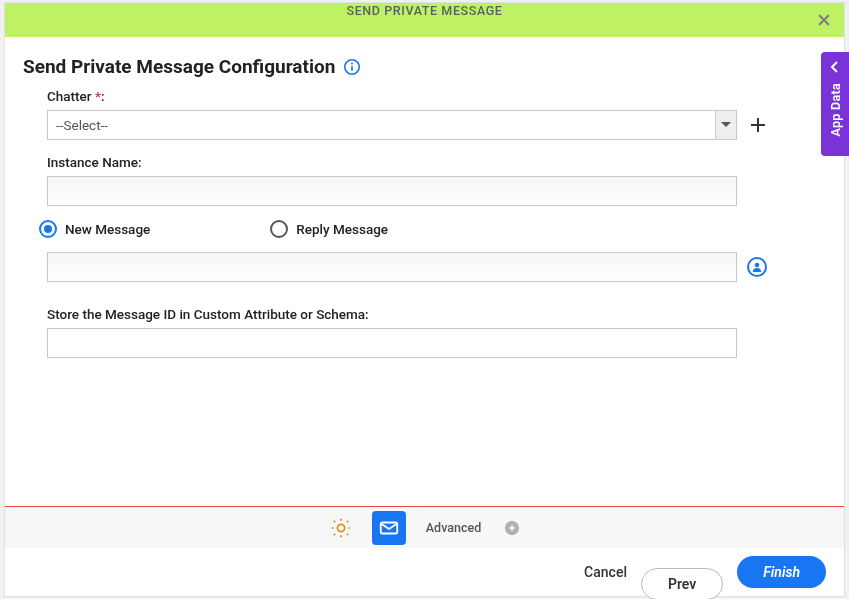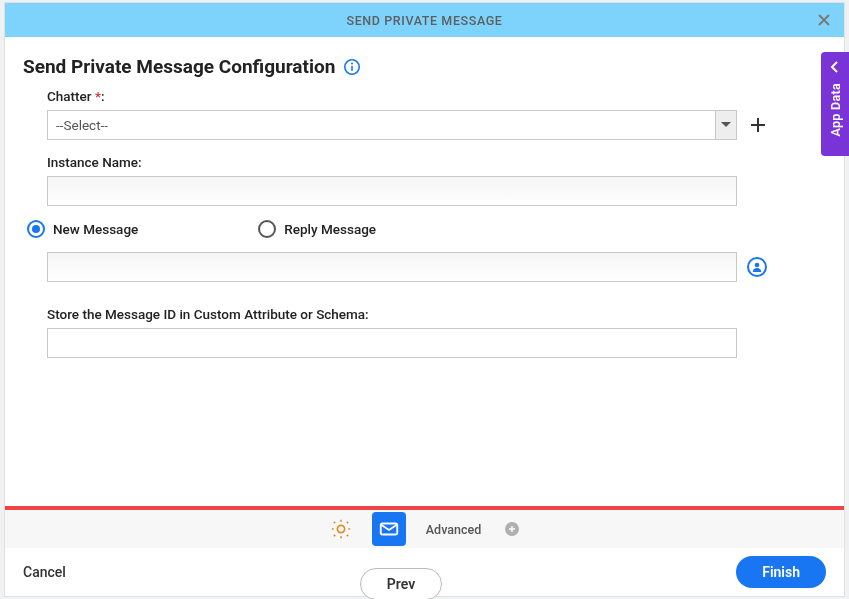--- a/index.html
+++ b/index.html
@@ -1,54 +1,54 @@
 <!DOCTYPE html>
 <html><head>
 <meta charset="utf-8">
 <style>
   * { box-sizing: border-box; margin: 0; padding: 0; font-family: -apple-system, BlinkMacSystemFont, "Segoe UI", Roboto, Arial, sans-serif; }
   body { width: 849px; height: 599px; background: #f0f1f2; position: relative; overflow: hidden; }
   .dialog { position: absolute; left: 4px; top: 2px; width: 841px; height: 595px; background: #fff; border: 1px solid #e0e0e0; display: flex; flex-direction: column; }
-  .titlebar { height: 34px; background: #7dd3fc; display: flex; align-items: center; justify-content: center; position: relative; }
+  .titlebar { height: 34px; background: #bef264; display: flex; justify-content: center; position: relative; }
   .titlebar-title { font-size: 12.5px; letter-spacing: 0.6px; color: #5e5e5e; font-weight: 500; }
   .close-btn { position: absolute; right: 8px; top: 5px; width: 24px; height: 24px; display: flex; align-items: center; justify-content: center; cursor: pointer; color: #7a7a7a; }
   .content { flex: 1; padding: 18px 18px 0 18px; overflow: auto; }
   .page-title-row { display: flex; align-items: center; margin-bottom: 10px; }
   .page-title { font-size: 19px; font-weight: 700; color: #222; margin-right: 8px; }
   .info-circle { color: #1976f2; display: flex; align-items: center; }
   .field { margin-bottom: 14px; margin-left: 24px; }
   .label { font-size: 13.5px; color: #222; font-weight: 500; margin-bottom: 6px; display: block; }
   .req { color: #d32f2f; }
   .row-inline { display: flex; align-items: center; gap: 10px; }
   .select-box { flex: 0 0 690px; display: flex; height: 30px; }
   .select-input { flex: 1; border: 1px solid #c9c9c9; border-right: none; padding: 4px 8px; font-size: 13.5px; color: #555; background: #fff; outline: none; }
   .select-dd { width: 22px; border: 1px solid #c9c9c9; background: #eeeeee; display: flex; align-items: center; justify-content: center; cursor: pointer; }
   .select-dd svg { fill: #555; }
   .plus-add { width: 22px; height: 22px; display: flex; align-items: center; justify-content: center; cursor: pointer; color: #333; }
   .text-input { width: 690px; height: 30px; border: 1px solid #c9c9c9; padding: 4px 8px; font-size: 13.5px; outline: none; background: linear-gradient(#f5f5f5,#fff); }
   .text-input.flat { background: #fff; }
-  .radio-row { display: flex; gap: 120px; margin: 12px 0 14px 4px; align-items: flex-end; }
+  .radio-row { display: flex; gap: 120px; margin: 12px 0 14px 16px; align-items: flex-end; }
   .radio-item { display: flex; align-items: center; gap: 8px; cursor: pointer; }
   .radio-outer { width: 18px; height: 18px; border: 2px solid #1976f2; border-radius: 50%; display: flex; align-items: center; justify-content: center; }
   .radio-outer.unsel { border-color: #555; }
   .radio-inner { width: 8px; height: 8px; background: #1976f2; border-radius: 50%; }
   .radio-label { font-size: 13.5px; color: #222; font-weight: 500; }
   .recip-row { display: flex; align-items: center; gap: 10px; }
   .recip-input { width: 690px; height: 30px; border: 1px solid #c9c9c9; background: linear-gradient(#f5f5f5,#fff); }
   .user-icon { width: 20px; height: 20px; border-radius: 50%; background: #fff; border: 2px solid #1976f2; display:flex; align-items:center; justify-content:center; cursor:pointer; }
   .msg-textarea { width: 690px; height: 94px; border: 1px solid #c9c9c9; resize: none; padding: 6px 8px; font-size: 13.5px; outline: none; }
-  .toolbar-strip { height: 42px; background: #f7f7f7; border-top: 4px solid #ef4444; display: flex; align-items: center; justify-content: center; gap: 20px; }
+  .toolbar-strip { height: 42px; background: #f7f7f7; border-top: 1px solid #ef4444; display: flex; align-items: center; justify-content: center; gap: 20px; }
   .gear-icon { color: #e08b1f; cursor: pointer; display:flex; }
   .envelope-btn { width: 34px; height: 34px; background: #1976f2; border-radius: 4px; display: flex; align-items: center; justify-content: center; cursor: pointer; }
   .adv-label { font-size: 12.5px; color: #555; font-weight: 500; }
   .adv-plus { width: 14px; height: 14px; border-radius: 50%; background: #b0b0b0; color: #fff; display: flex; align-items: center; justify-content: center; font-size: 11px; margin-left: 4px; cursor:pointer; }
-  .footer { height: 48px; display: flex; align-items: center; justify-content: space-between; gap: 14px; padding: 0 18px; background:#fff; }
+  .footer { height: 48px; display: flex; align-items: center; justify-content: flex-end; gap: 14px; padding: 0 18px; background:#fff; }
   .btn-link { font-size: 14px; color: #333; cursor: pointer; font-weight: 500; }
   .btn-outline { border: 1.5px solid #bbb; background: #fff; border-radius: 18px; padding: 7px 26px; font-size: 14px; font-weight: 600; color: #333; cursor: pointer; margin-top: 24px; }
-  .btn-primary { background: #1976f2; color: #fff; border: none; border-radius: 18px; padding: 8px 26px; font-size: 14px; font-weight: 600; cursor: pointer; }
+  .btn-primary { background: #1976f2; color: #fff; border: none; border-radius: 18px; padding: 8px 26px; font-size: 14px; font-weight: 600; cursor: pointer; font-style: italic; }
   .side-tab { position: absolute; right: 0; top: 52px; width: 28px; height: 104px; background: #7a33d6; border-radius: 4px 0 0 4px; display: flex; flex-direction: column; align-items: center; justify-content: flex-start; padding-top: 6px; cursor: pointer; }
   .side-chevron { color: #fff; margin-bottom: 6px; }
   .side-label { color: #fff; font-size: 12.5px; font-weight: 600; writing-mode: vertical-rl; transform: rotate(180deg); letter-spacing: 0.3px; }
 </style>
 </head>
 <body>
 
 <div class="dialog">
   <div class="titlebar">
     <span class="titlebar-title">SEND PRIVATE MESSAGE</span>

